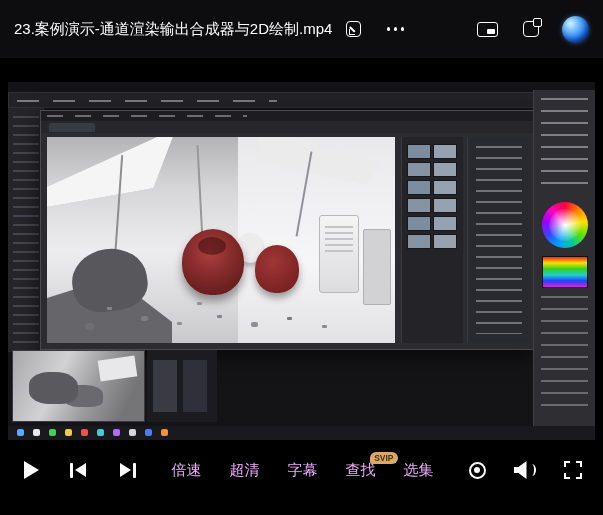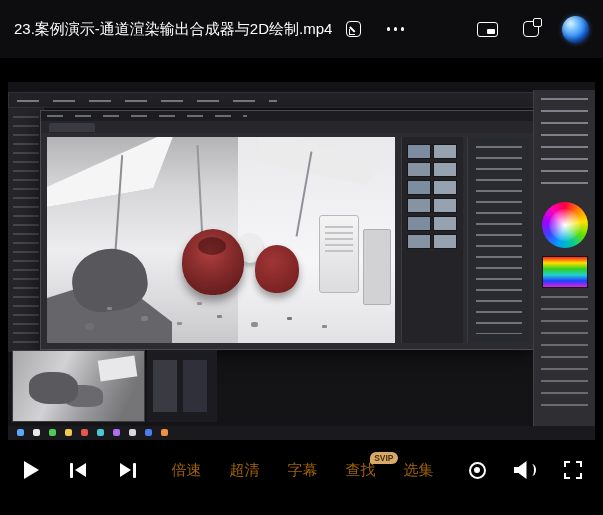--- a/index.html
+++ b/index.html
@@ -107,21 +107,21 @@
   .progress-row { height:22px; display:flex; align-items:center; padding:0 12px; flex:none; }
   .ptime { color:#fff; font-size:12.5px; flex:none; letter-spacing:.3px; }
   .slider { flex:1; position:relative; height:12px; margin:0 10px; cursor:pointer; }
   .track { position:absolute; left:0; right:0; top:4.5px; height:3.5px; background:#3c3c44; border-radius:2px; }
   .fill { position:absolute; left:0; top:4.5px; height:3.5px; background:var(--accent); border-radius:2px; width:95%; }
   .knob { position:absolute; right:-6px; top:50%; transform:translateY(-50%); width:11px; height:11px; border-radius:50%;
     background:#eaf4ff; border:2.5px solid var(--accent); box-shadow:0 0 5px rgba(45,140,255,.8); cursor:pointer; }
 
   
   .controls { height:46px; display:flex; align-items:center; padding:0 16px; flex:none; }
-  .cbtn, .tbtn { background:none; border:none; color:#a16207; cursor:pointer; display:flex; align-items:center; justify-content:center; }
+  .cbtn, .tbtn { background:none; border:none; color:#f0abfc; cursor:pointer; display:flex; align-items:center; justify-content:center; }
   .cbtn { width:28px; height:28px; flex:none; }
   .tri { width:0; height:0; border-left:15px solid #fff; border-top:9px solid transparent; border-bottom:9px solid transparent; margin-left:3px; }
   .skip { display:flex; align-items:center; gap:1.5px; }
   .skip .bar { width:3px; height:15px; background:#fff; border-radius:1px; }
   .skip .tl { width:0; height:0; border-right:11px solid #fff; border-top:7.5px solid transparent; border-bottom:7.5px solid transparent; }
   .skip .tr { width:0; height:0; border-left:11px solid #fff; border-top:7.5px solid transparent; border-bottom:7.5px solid transparent; }
   .mr20 { margin-right:20px; } .mr22 { margin-right:22px; }
   .tbtn { font-size:15px; margin:0 14px; white-space:nowrap; font-family:"Liberation Sans",sans-serif; }
   .twrap { position:relative; display:flex; }
   .svip { position:absolute; top:-9px; right:-8px; background:var(--svip-bg); color:var(--svip-text); font-size:8.5px; font-weight:700;

